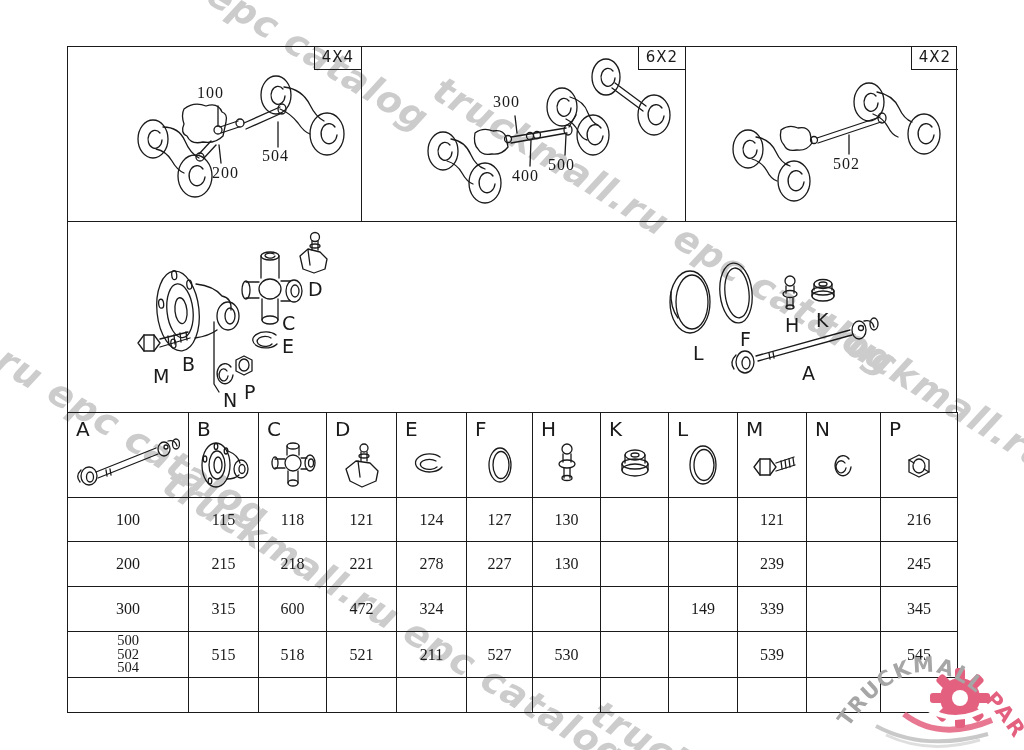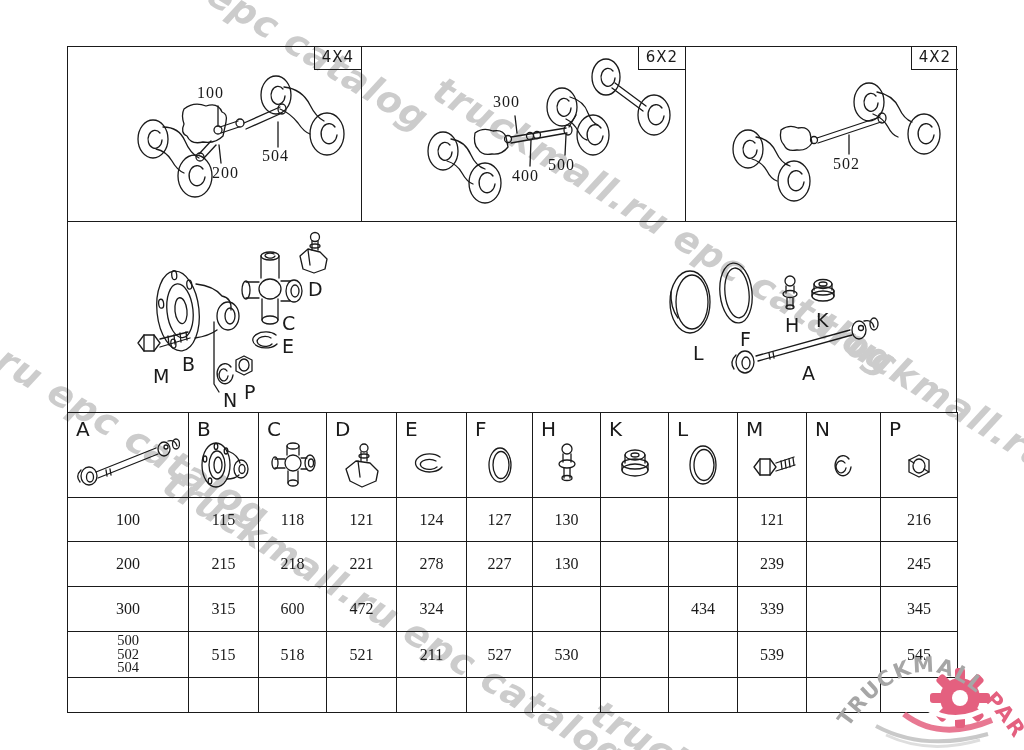--- a/index.html
+++ b/index.html
@@ -477,21 +477,21 @@
       </tr>
       <tr>
         <td>300</td>
         <td>315</td>
         <td>600</td>
         <td>472</td>
         <td>324</td>
         <td></td>
         <td></td>
         <td></td>
-        <td>434</td>
+        <td>149</td>
         <td>339</td>
         <td></td>
         <td>345</td>
       </tr>
       <tr>
         <td class="stacked">500
 502
 504</td>
         <td>515</td>
         <td>518</td>

